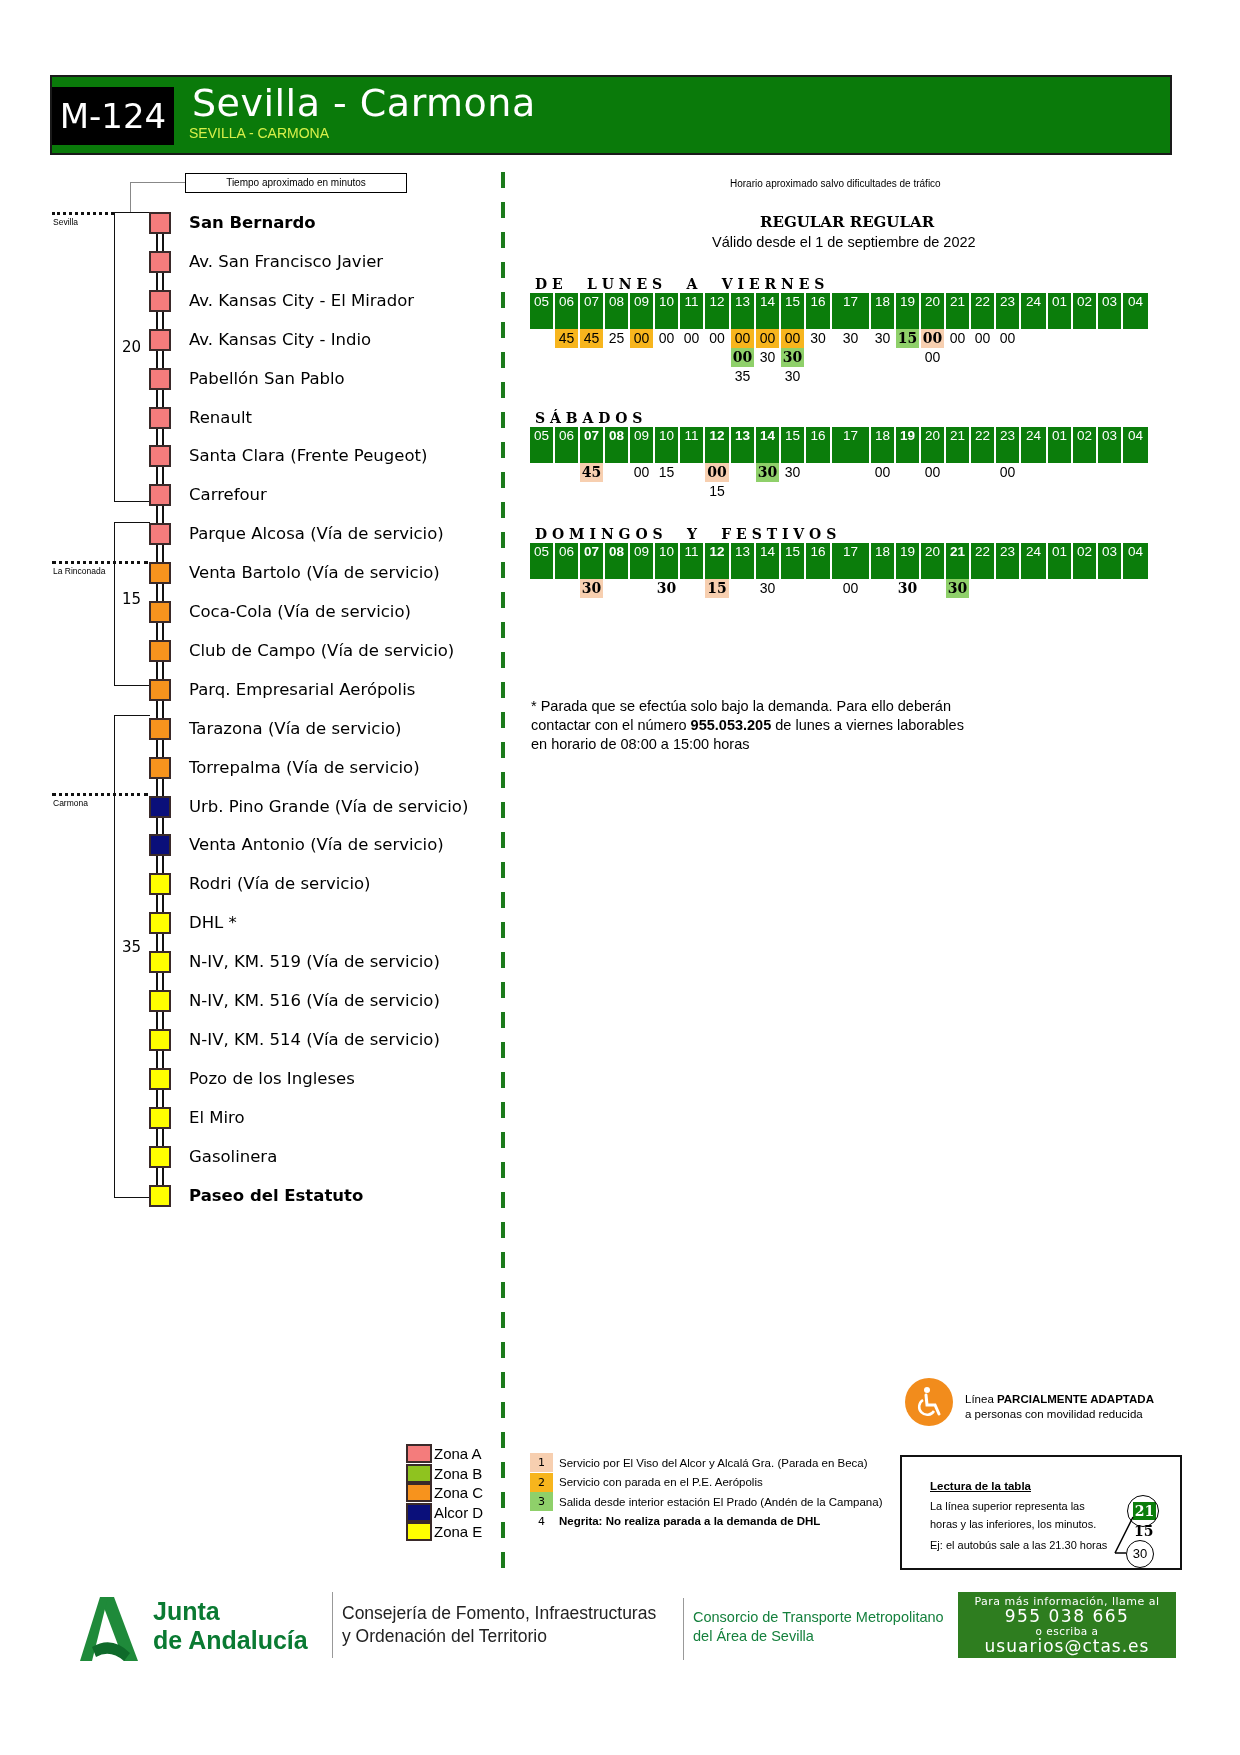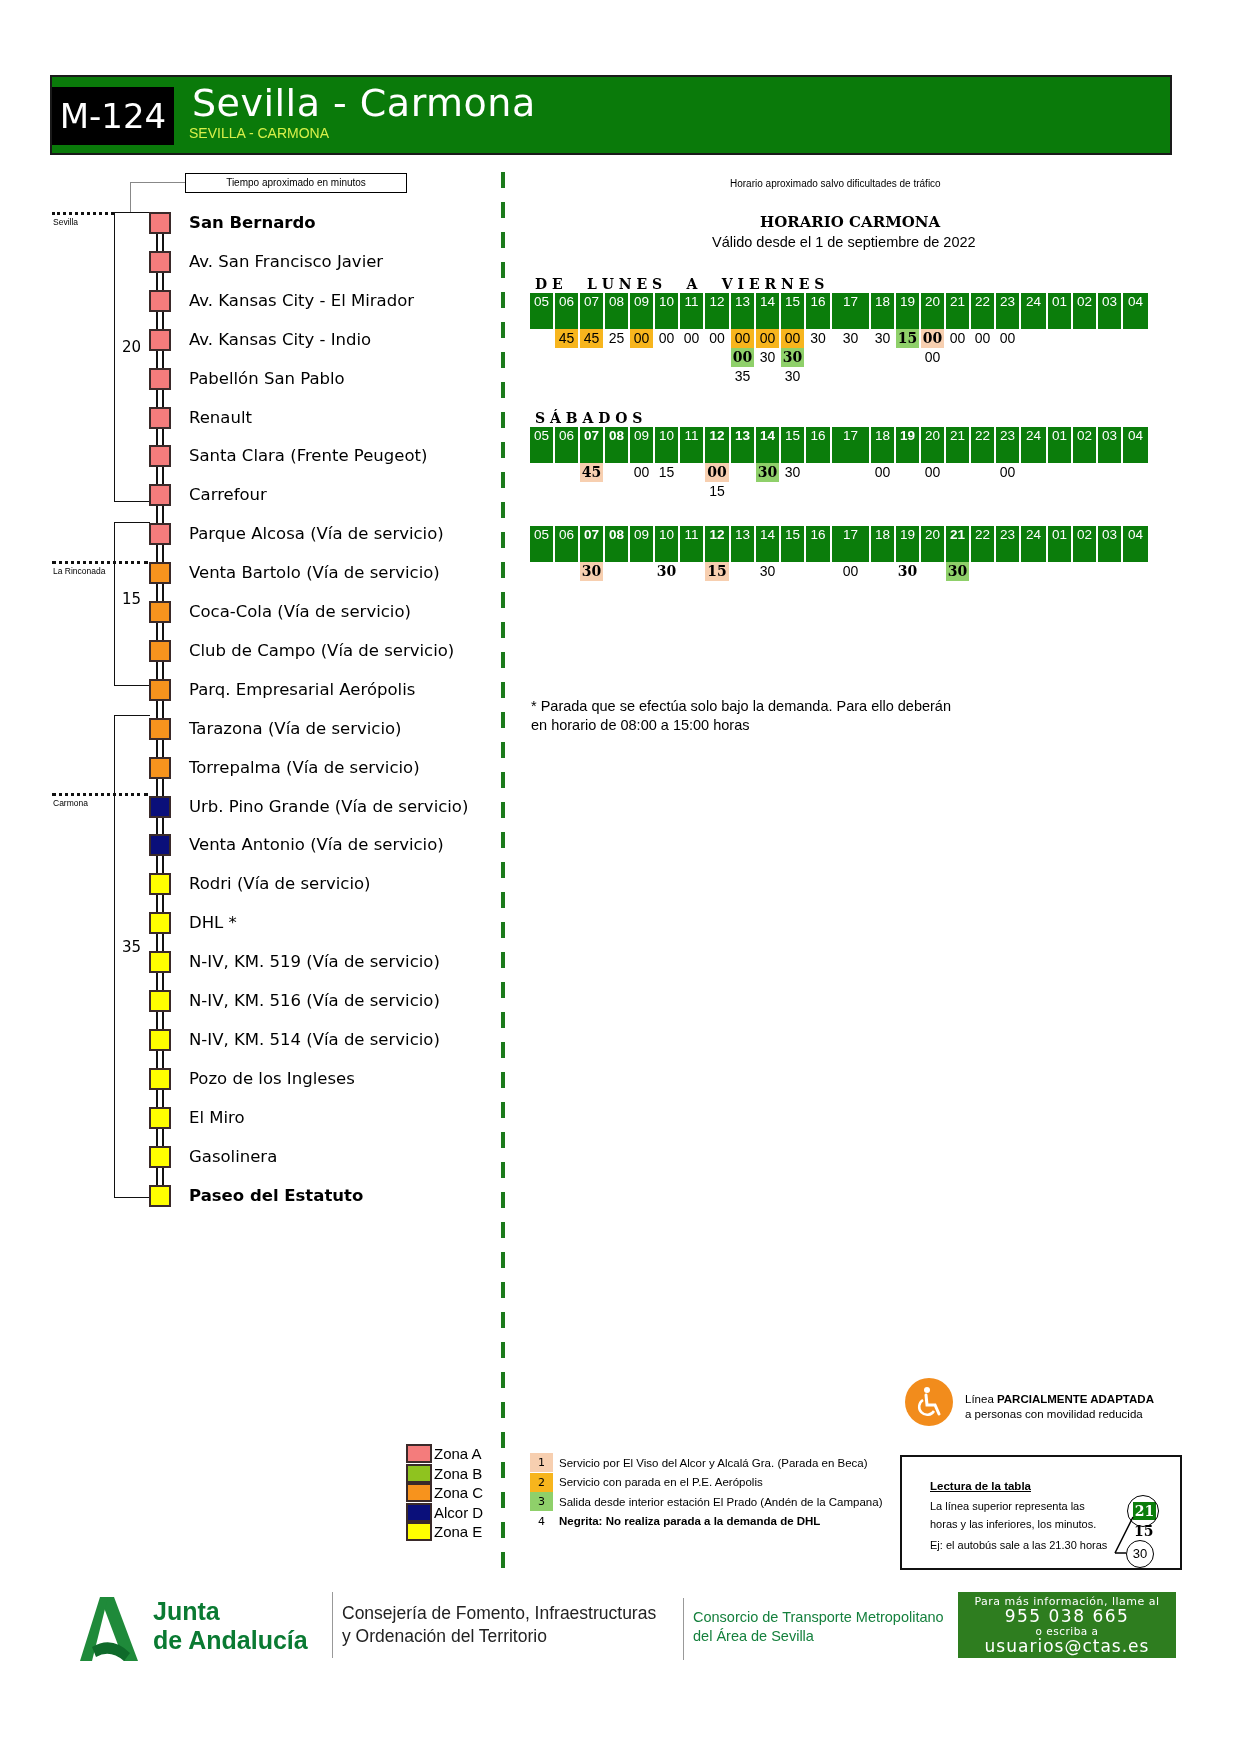--- a/index.html
+++ b/index.html
@@ -153,21 +153,21 @@
     <div class="abs stop-label" style="top: 1107.7px;">El Miro</div>
     <div class="abs stop-box" style="top: 1145.6px; background: rgb(255, 255, 0);"></div>
     <div class="abs stop-label" style="top: 1146.6px;">Gasolinera</div>
     <div class="abs stop-box" style="top: 1184.5px; background: rgb(255, 255, 0);"></div>
     <div class="abs stop-label bold" style="top: 1185.5px;">Paseo del Estatuto</div>
   </div>
 
 <div class="abs divider"></div>
 
 <div class="abs note-top">Horario aproximado salvo dificultades de tráfico</div>
-<div class="abs horario-title">HORARIO CARMONA</div>
+<div class="abs horario-title">REGULAR REGULAR</div>
 <div class="abs horario-valid">Válido desde el 1 de septiembre de 2022</div>
 
 <div id="schedule-tables">
     <div class="abs" style="left: 530px; top: 276px;">
       <div class="day-title" style="margin-left: 5px; height: 17px;">D E     L U N E S     A     V I E R N E S</div>
       <div class="hours">
         <div class="hour" style="width: 23px;">05</div>
         <div class="hour" style="width: 23px;">06</div>
         <div class="hour" style="width: 23px;">07</div>
         <div class="hour" style="width: 23px;">08</div>
@@ -346,20 +346,21 @@
         <div class="min" style="width: 23px;"></div>
         <div class="min" style="width: 23px;"></div>
         <div class="min" style="width: 25px;"></div>
         <div class="min" style="width: 23px;"></div>
         <div class="min" style="width: 23px;"></div>
         <div class="min" style="width: 23px;"></div>
         <div class="min" style="width: 25px;"></div>
       </div>
     </div>
     <div class="abs" style="left: 530px; top: 526px;">
+      <div class="day-title" style="margin-left: 5px; height: 17px;">D O M I N G O S     Y     F E S T I V O S</div>
       <div class="hours">
         <div class="hour" style="width: 23px;">05</div>
         <div class="hour" style="width: 23px;">06</div>
         <div class="hour b" style="width: 23px;">07</div>
         <div class="hour b" style="width: 23px;">08</div>
         <div class="hour" style="width: 23px;">09</div>
         <div class="hour" style="width: 23px;">10</div>
         <div class="hour" style="width: 23px;">11</div>
         <div class="hour b" style="width: 24px;">12</div>
         <div class="hour" style="width: 23px;">13</div>
@@ -403,20 +404,21 @@
         <div class="min" style="width: 23px;"></div>
         <div class="min" style="width: 23px;"></div>
         <div class="min" style="width: 23px;"></div>
         <div class="min" style="width: 25px;"></div>
       </div>
     </div>
   </div>
 
 <div class="abs footnote">
   <div>* Parada que se efectúa solo bajo la demanda. Para ello deberán</div>
+  <div><span>contactar con el número </span><b>955.053.205</b><span> de lunes a viernes laborables</span></div>
   <div>en horario de 08:00 a 15:00 horas</div>
 </div>
 
 <div class="abs acc-icon">
   <svg width="30" height="32" viewBox="0 0 30 32">
       <circle cx="13" cy="4" r="3" fill="#fff"></circle>
       <path d="M12 9 L13 19 L21 19 L25 28" stroke="#fff" stroke-width="3" fill="none" stroke-linecap="round"></path>
       <path d="M9 14 A8 8 0 1 0 20 25" stroke="#fff" stroke-width="2.5" fill="none"></path>
     </svg>
 </div>

